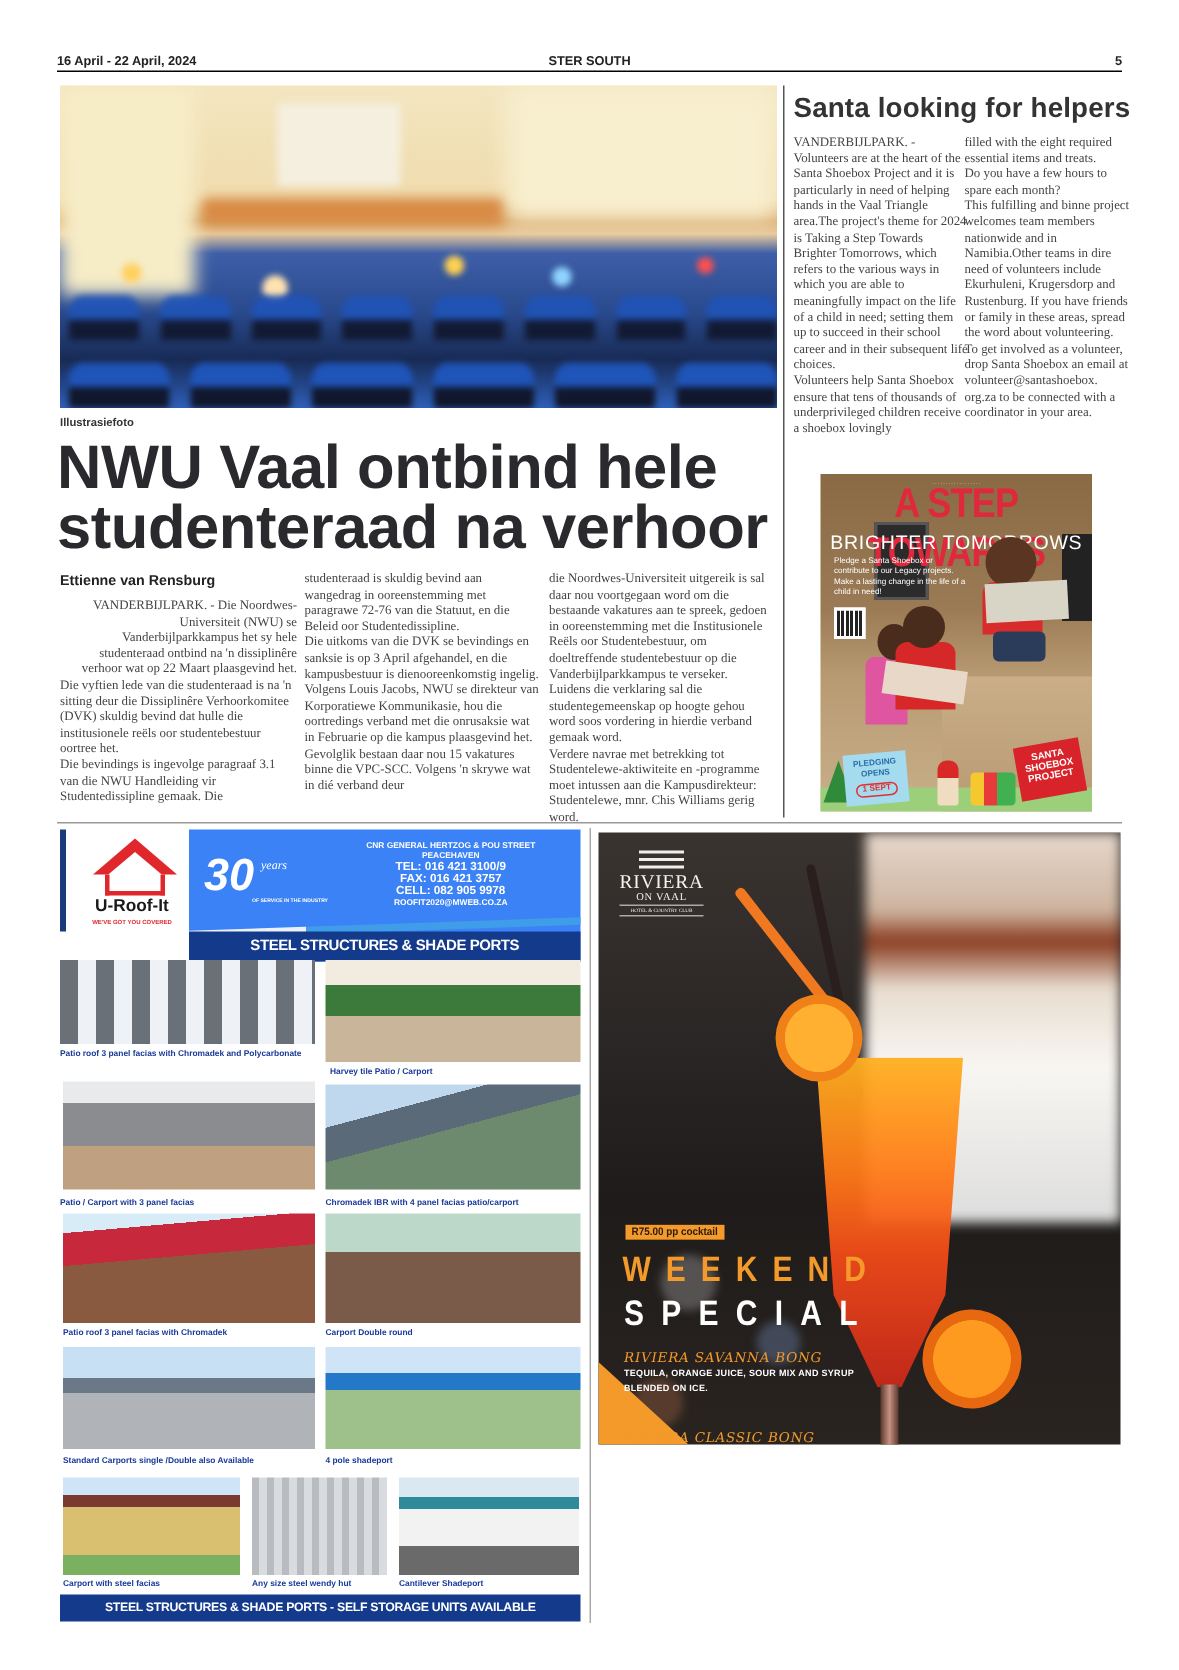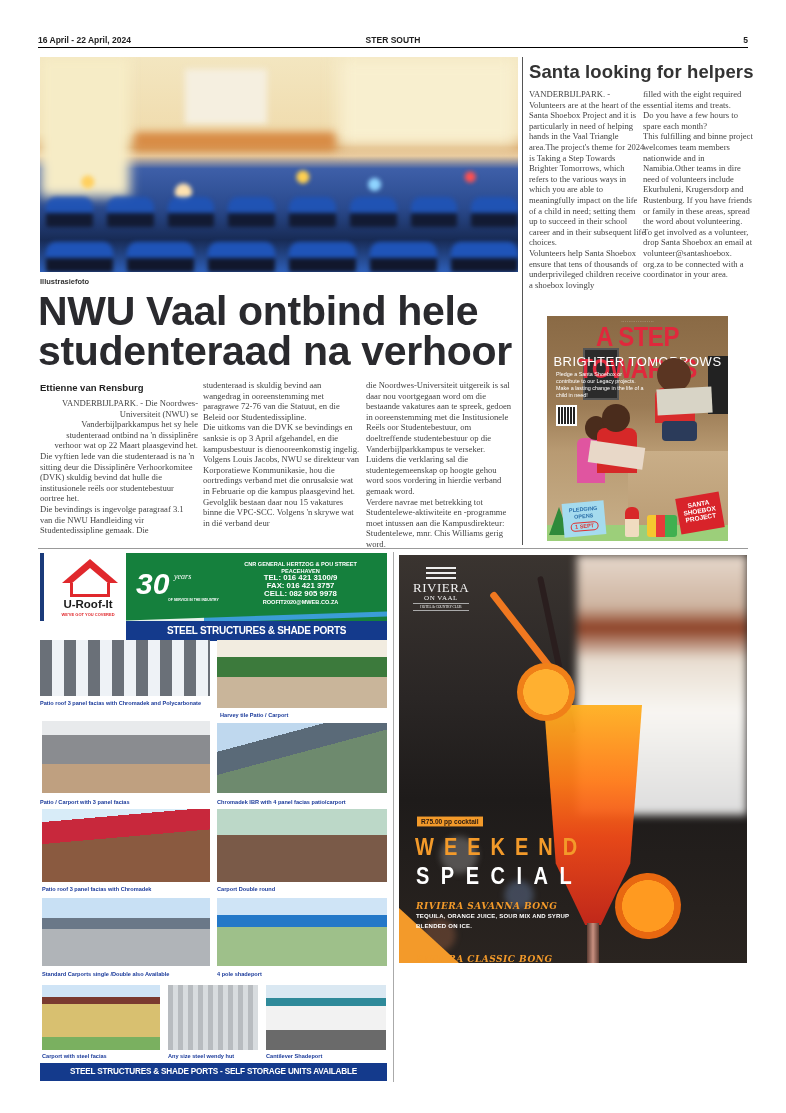--- a/index.html
+++ b/index.html
@@ -75,21 +75,21 @@
   .santa-ad .santa-fig { position: absolute; bottom: 4px; left: 78px; width: 14px; height: 30px; background: linear-gradient(180deg,#d82828 0 40%,#f0dcc0 40%); border-radius: 6px 6px 2px 2px; }
 
   
   .uroof { position: absolute; left: 40px; top: 553px; width: 347px; height: 528px; background: #fff; }
   .uroof .logo-box { position: absolute; left: 0; top: 0; width: 87px; height: 68px; background: #fff; border-left: 4px solid #1a3a7a; }
   .uroof .roof { position: absolute; left: 18px; top: 6px; width: 0; height: 0; border-left: 28px solid transparent; border-right: 28px solid transparent; border-bottom: 24px solid #e0282c; }
   .uroof .roof-in { position: absolute; left: 27px; top: 15px; width: 0; height: 0; border-left: 19px solid transparent; border-right: 19px solid transparent; border-bottom: 16px solid #fff; }
   .uroof .roof-base { position: absolute; left: 26px; top: 30px; width: 40px; height: 14px; border: 3px solid #e0282c; border-top: none; }
   .uroof .brand { position: absolute; left: 4px; top: 45px; width: 80px; text-align: center; font-family: "Liberation Sans", sans-serif; font-weight: bold; font-size: 11.5px; color: #1a1a1a; }
   .uroof .tagline { position: absolute; left: 4px; top: 59px; width: 80px; text-align: center; font-family: "Liberation Sans", sans-serif; font-weight: bold; font-size: 4px; color: #e0282c; }
-  .uroof .banner { position: absolute; left: 86px; top: 0; width: 261px; height: 88px; background: #15803d; }
+  .uroof .banner { position: absolute; left: 86px; top: 0; width: 261px; height: 88px; background: #3b82f6; }
   .uroof .banner .stripe { position: absolute; left: 0; bottom: 20px; width: 100%; height: 5px; background: linear-gradient(90deg, #fff 0 30%, #3fa0e8 30% 100%); transform: skewY(-2deg); opacity: 0.9; }
   .uroof .thirty { position: absolute; left: 10px; top: 14px; font-family: "Liberation Sans", sans-serif; font-weight: bold; font-size: 30px; color: #fff; font-style: italic; }
   .uroof .years { position: absolute; left: 48px; top: 19px; font-family: "Liberation Serif", serif; font-style: italic; font-size: 8px; color: #fff; }
   .uroof .service { position: absolute; left: 42px; top: 45px; font-family: "Liberation Sans", sans-serif; font-size: 3.4px; font-weight: bold; line-height: 4.5px; color: #fff; }
   .uroof .contact { position: absolute; left: 92px; top: 8px; width: 165px; text-align: center; font-family: "Liberation Sans", sans-serif; font-weight: bold; color: #fff; }
   .uroof .contact .addr { font-size: 5.6px; line-height: 6.5px; }
   .uroof .contact .tel { font-size: 7.8px; line-height: 8px; }
   .uroof .contact .mail { font-size: 5.6px; line-height: 9px; }
   .uroof .ribbon { position: absolute; left: 86px; top: 68px; width: 261px; height: 20px; background: #143a8c; text-align: center; font-family: "Liberation Sans", sans-serif; font-weight: bold; font-size: 10px; line-height: 20px; color: #fff; letter-spacing: -0.3px; }
 
@@ -131,21 +131,21 @@
   .riviera .logo .waves { height: 12px; margin: 0 auto 2px; width: 30px; border-top: 2px solid #eee; border-bottom: 2px solid #eee; position: relative; }
   .riviera .logo .waves::after { content: ""; position: absolute; left: 0; top: 3px; width: 100%; border-top: 2px solid #eee; }
   .riviera .logo .name { font-family: "Liberation Serif", serif; font-size: 13px; letter-spacing: 0.5px; line-height: 13px; }
   .riviera .logo .on { font-family: "Liberation Serif", serif; font-size: 7px; line-height: 9px; letter-spacing: 0.5px; }
   .riviera .logo .sub { font-family: "Liberation Serif", serif; font-size: 3.4px; line-height: 6px; border-top: 1px solid #aaa; border-bottom: 1px solid #aaa; }
 
   .riviera .price { position: absolute; left: 18px; top: 262px; background: #f39a2a; padding: 1px 4px; font-family: "Liberation Sans", sans-serif; font-weight: bold; font-size: 6.6px; color: #2a1a10; transform: scaleY(1.1); }
   .riviera .weekend { position: absolute; left: 16px; top: 279px; font-family: "Liberation Sans", sans-serif; font-weight: bold; font-size: 20px; letter-spacing: 10px; color: #f39a2a; transform: scaleY(1.18); transform-origin: top left; }
   .riviera .special { position: absolute; left: 17px; top: 308px; font-family: "Liberation Sans", sans-serif; font-weight: bold; font-size: 20px; letter-spacing: 11.5px; color: #ffffff; transform: scaleY(1.18); transform-origin: top left; }
   .riviera .drink { position: absolute; left: 17px; width: 170px; }
-  .riviera .drink .dname { font-family: "DejaVu Serif", serif; font-style: italic; font-weight: bold; font-size: 9px; color: #f39a2a; letter-spacing: 0.5px; line-height: 12px; }
+  .riviera .drink .dname { font-family: "DejaVu Serif", serif; font-style: italic; font-weight: normal; font-size: 9px; color: #f39a2a; letter-spacing: 0.5px; line-height: 12px; }
   .riviera .drink .ddesc { font-family: "Liberation Sans", sans-serif; font-weight: bold; font-size: 6px; line-height: 9.5px; color: #ffffff; letter-spacing: 0.2px; }
   .riviera .d1 { top: 345px; }
   .riviera .d2 { top: 398px; }
   .riviera .d3 { top: 450px; }
   .riviera .booking { position: absolute; left: 118px; top: 476px; width: 130px; text-align: center; color: #fff; font-family: "Liberation Sans", sans-serif; }
   .riviera .booking .bt { font-weight: bold; font-size: 5.8px; line-height: 7px; }
   .riviera .booking .bd { font-size: 4.6px; line-height: 6px; }
   .riviera .booking .swoosh { width: 34px; height: 6px; margin: 6px auto 0; border-top: 1.5px solid #fff; border-radius: 50% 50% 0 0; }
 </style>
 </head>

